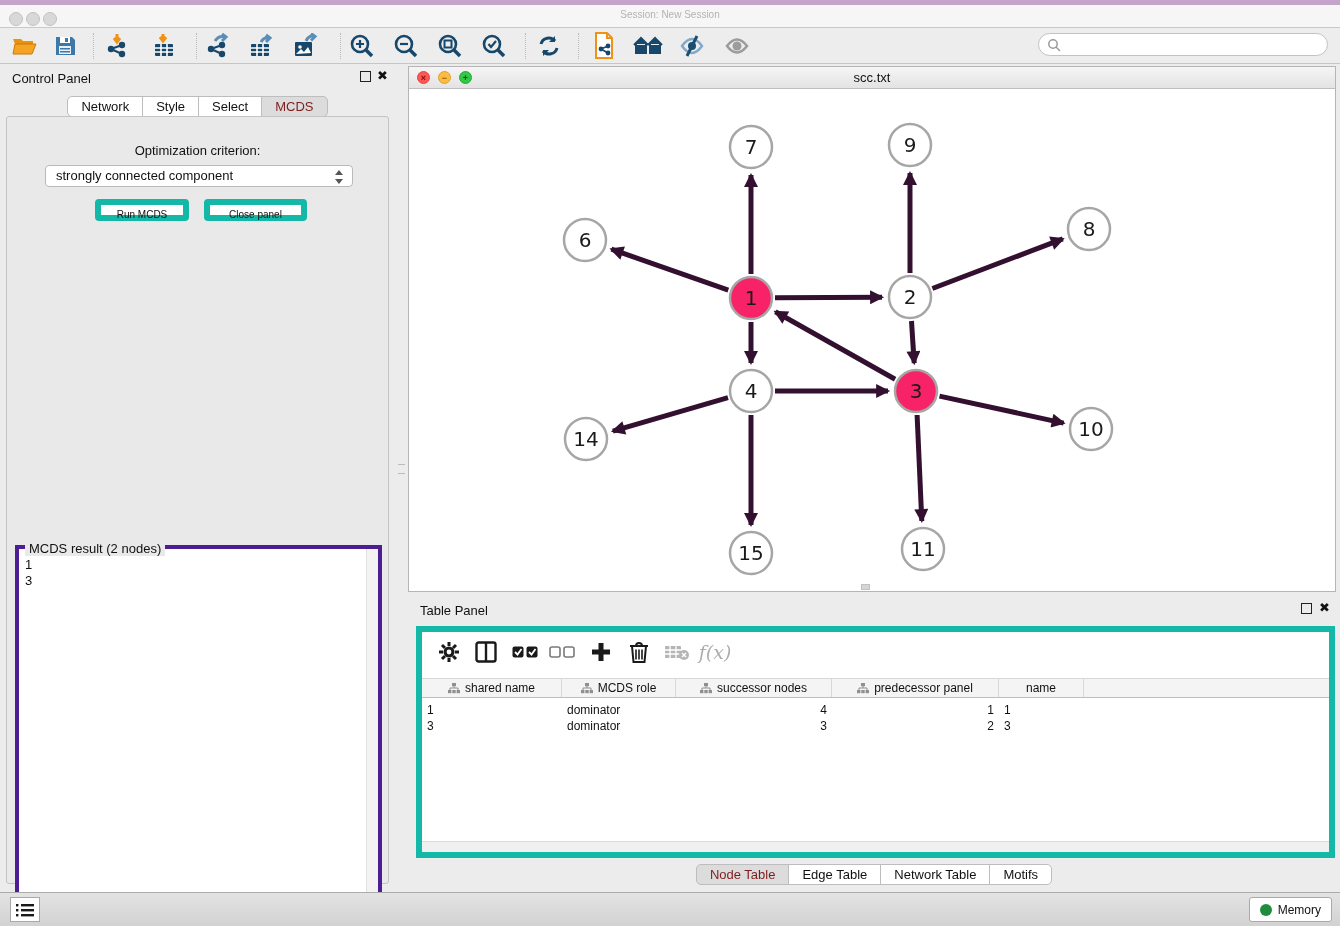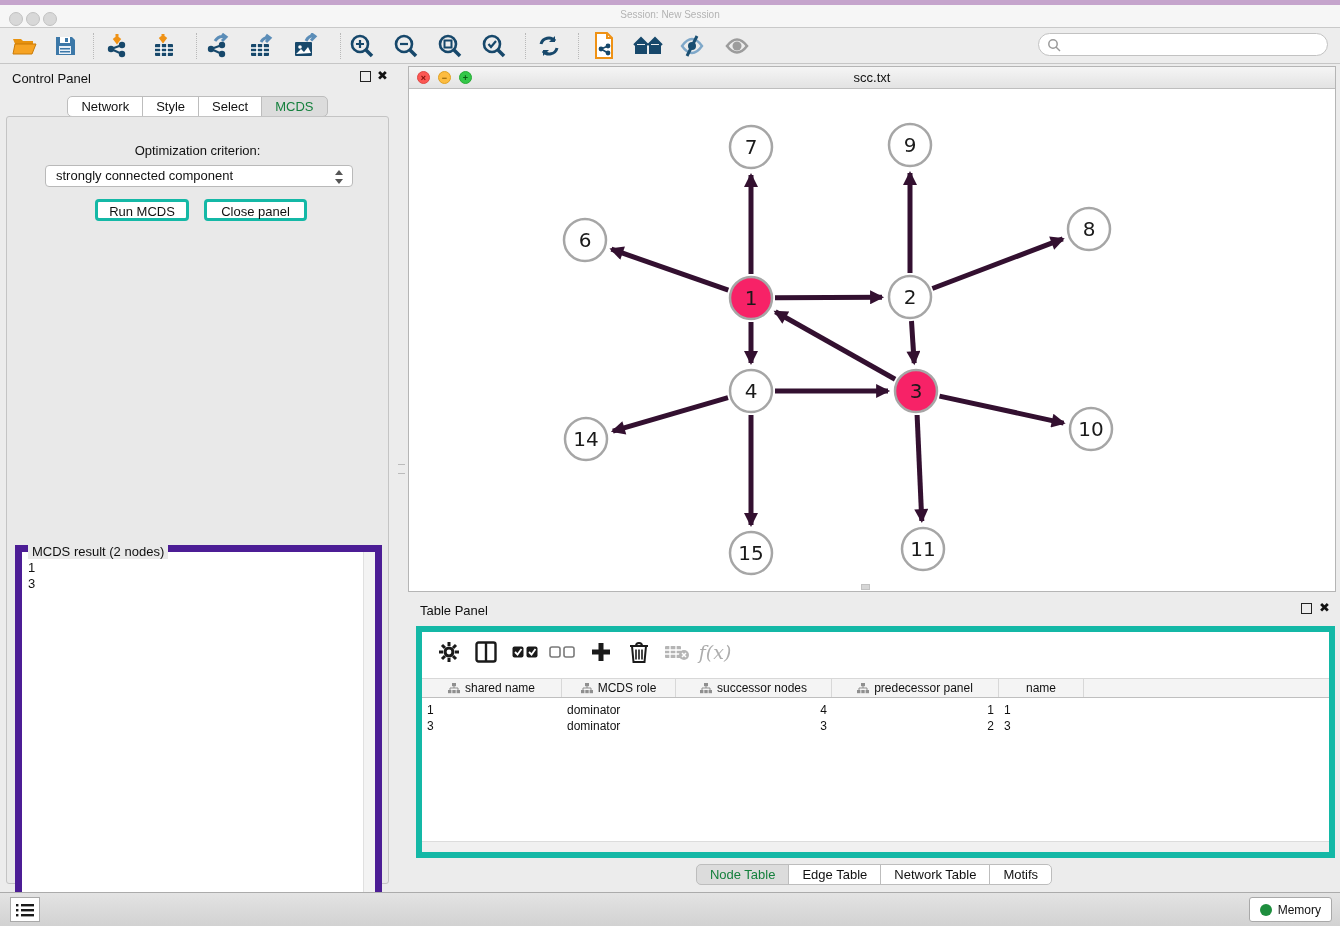--- a/index.html
+++ b/index.html
@@ -24,29 +24,29 @@
   .control-panel { position:absolute; left:0; top:64px; width:395px; height:824px; background:#ECECEC; }
   .panel-header { position:relative; height:26px; }
   .panel-title { position:absolute; left:12px; top:7px; font-size:13px; color:#111; }
   .float-icon { position:absolute; top:7px; width:11px; height:11px; border:1.5px solid #222; background:transparent; }
   .close-icon { position:absolute; top:5px; font-size:13px; font-weight:bold; color:#111; line-height:14px; }
   .cp-tabs { position:absolute; left:0; top:32px; width:100%; display:flex; justify-content:center; }
   .segmented { display:flex; }
   .seg { background:#fff; border:1px solid #BDBDBD; margin-left:-1px; padding:2px 13px; font-size:13px; color:#111; white-space:nowrap; }
   .seg:first-child { border-radius:5px 0 0 5px; margin-left:0; }
   .seg:last-child { border-radius:0 5px 5px 0; }
-  .seg.selected { background:#DCDCDC; color:#15803d; }
+  .seg.selected { background:#DCDCDC; color:#7f1d1d; }
   .cp-pane { position:absolute; left:6px; top:52px; width:383px; height:768px; background:#E9E9E9; border:1px solid #C4C4C4; border-radius:3px; }
   .opt-label { position:absolute; left:0; top:26px; width:100%; text-align:center; font-size:13px; }
   .opt-select { position:absolute; left:38px; top:48px; width:308px; height:22px; background:#fff; border:1px solid #B9B9B9; border-radius:4px; font-size:13px; line-height:20px; padding-left:10px; }
   .opt-stepper { position:absolute; right:8px; top:3px; width:10px; height:16px; }
   .opt-stepper .up { position:absolute; top:1px; left:1px; width:0; height:0; border-left:4px solid transparent; border-right:4px solid transparent; border-bottom:5px solid #555; }
   .opt-stepper .dn { position:absolute; bottom:1px; left:1px; width:0; height:0; border-left:4px solid transparent; border-right:4px solid transparent; border-top:5px solid #555; }
-  .cp-btn { position:absolute; top:82px; height:22px; background:#fff; border:3px solid #14b8a6; border-radius:4px; font-size:13px; text-align:center; line-height:20px; }
-  .result-box { position:absolute; left:8px; top:428px; width:367px; height:376px; background:#fff; border:7px solid #4c1d95;padding-left:18px; }
+  .cp-btn { position:absolute; top:82px; height:22px; background:#fff; border:6px solid #14b8a6; border-radius:4px; font-size:10px; text-align:center; line-height:20px; }
+  .result-box { position:absolute; left:8px; top:428px; width:367px; height:376px; background:#fff; border:4px solid #4c1d95;padding-left:18px; }
   .result-legend { position:absolute; left:6px; top:-8px; background:#E9E9E9; padding:0 4px; font-size:13px; }
   .result-lines { position:absolute; left:6px; top:8px; font-size:13px; line-height:16px; }
   .result-scroll { position:absolute; right:0; top:0; width:12px; height:100%; background:#F3F3F3; border-left:1px solid #E0E0E0; }
 
   
   .v-splitter { position:absolute; left:395px; top:64px; width:13px; height:824px; background:#ECECEC; }
   .v-splitter .grip { position:absolute; left:3px; top:400px; width:7px; height:10px; border-top:1px solid #BBB; border-bottom:1px solid #BBB; }
 
   
   .network-frame { position:absolute; left:408px; top:66px; width:928px; height:526px; border:1px solid #B5B5B5; background:#fff; }

